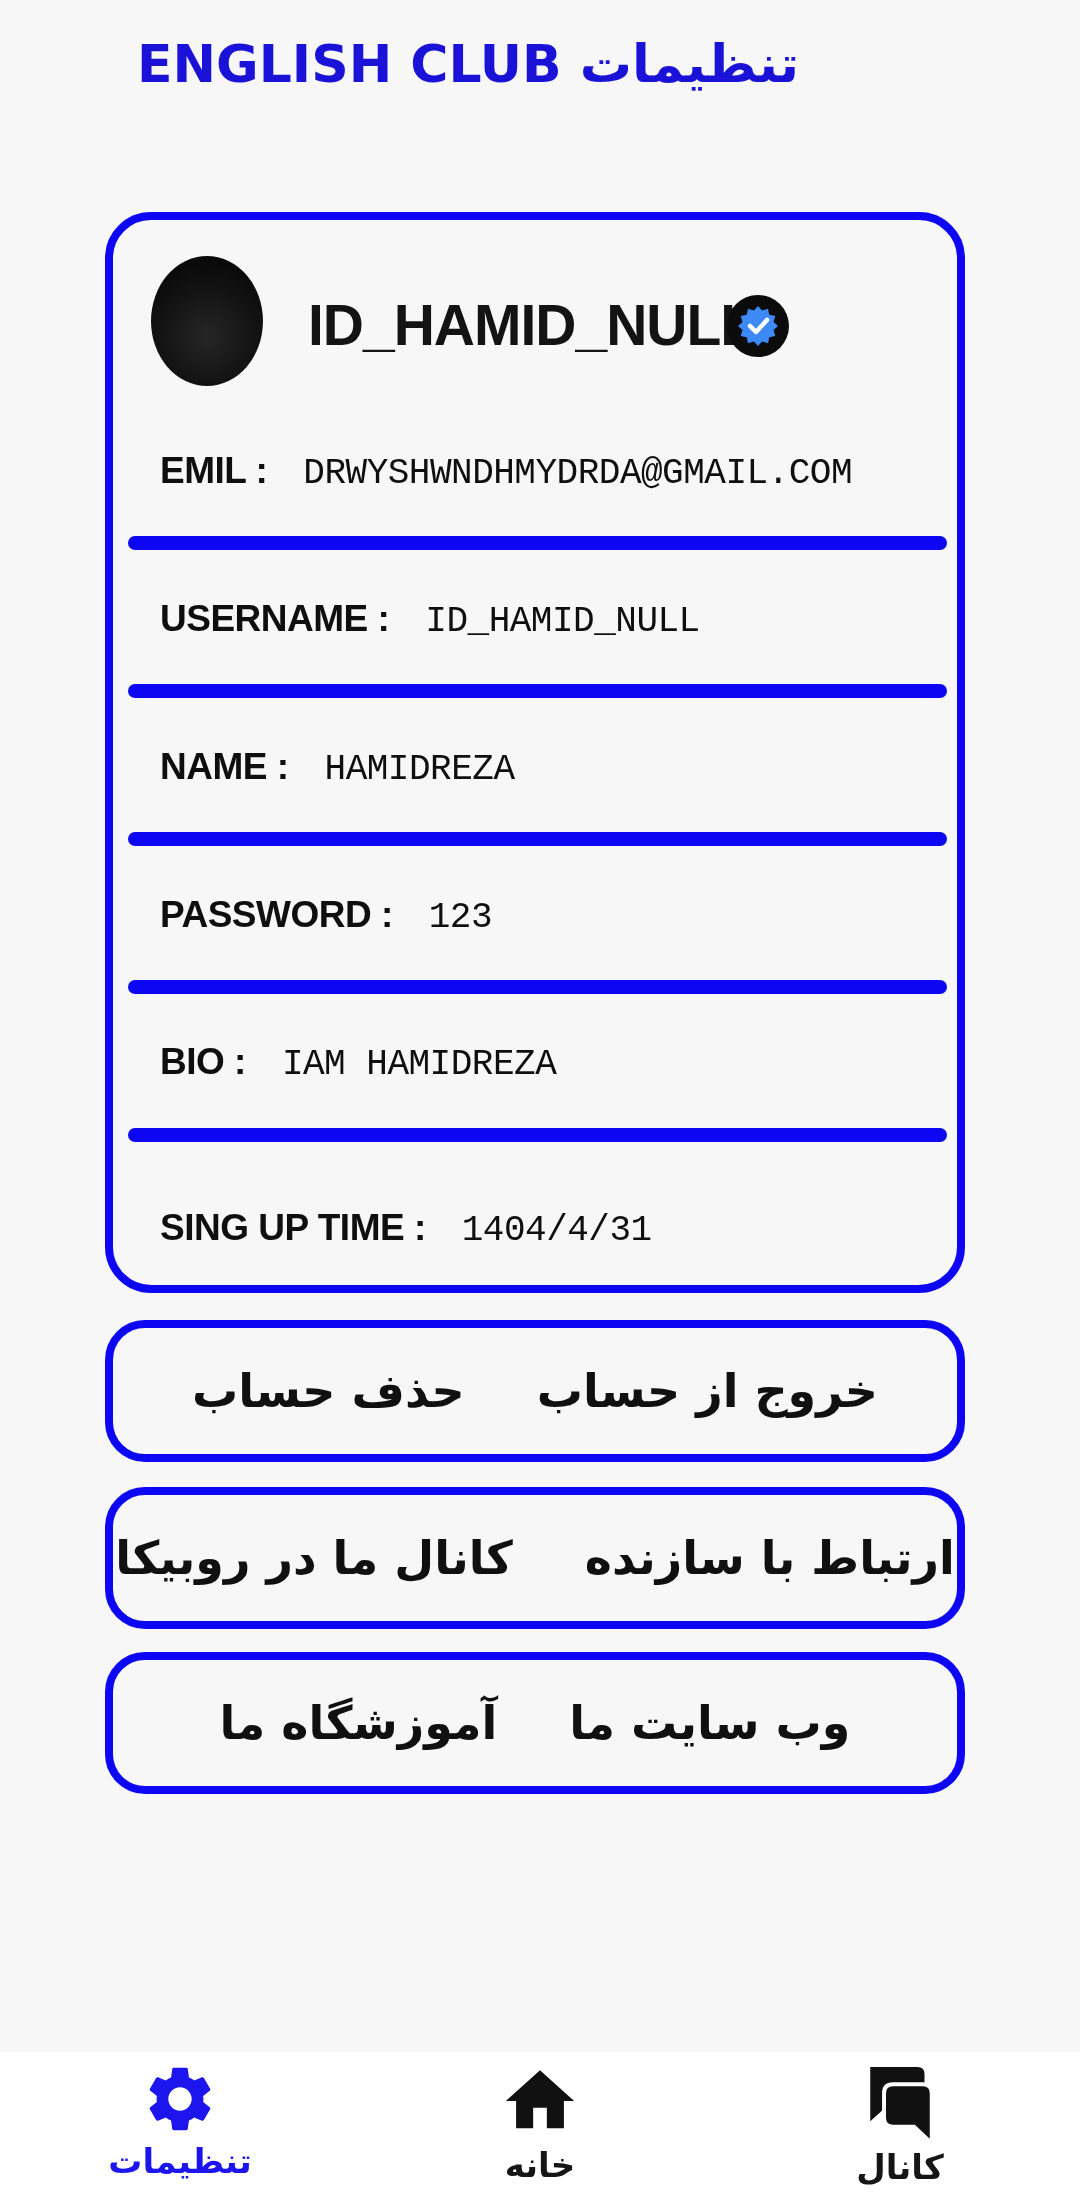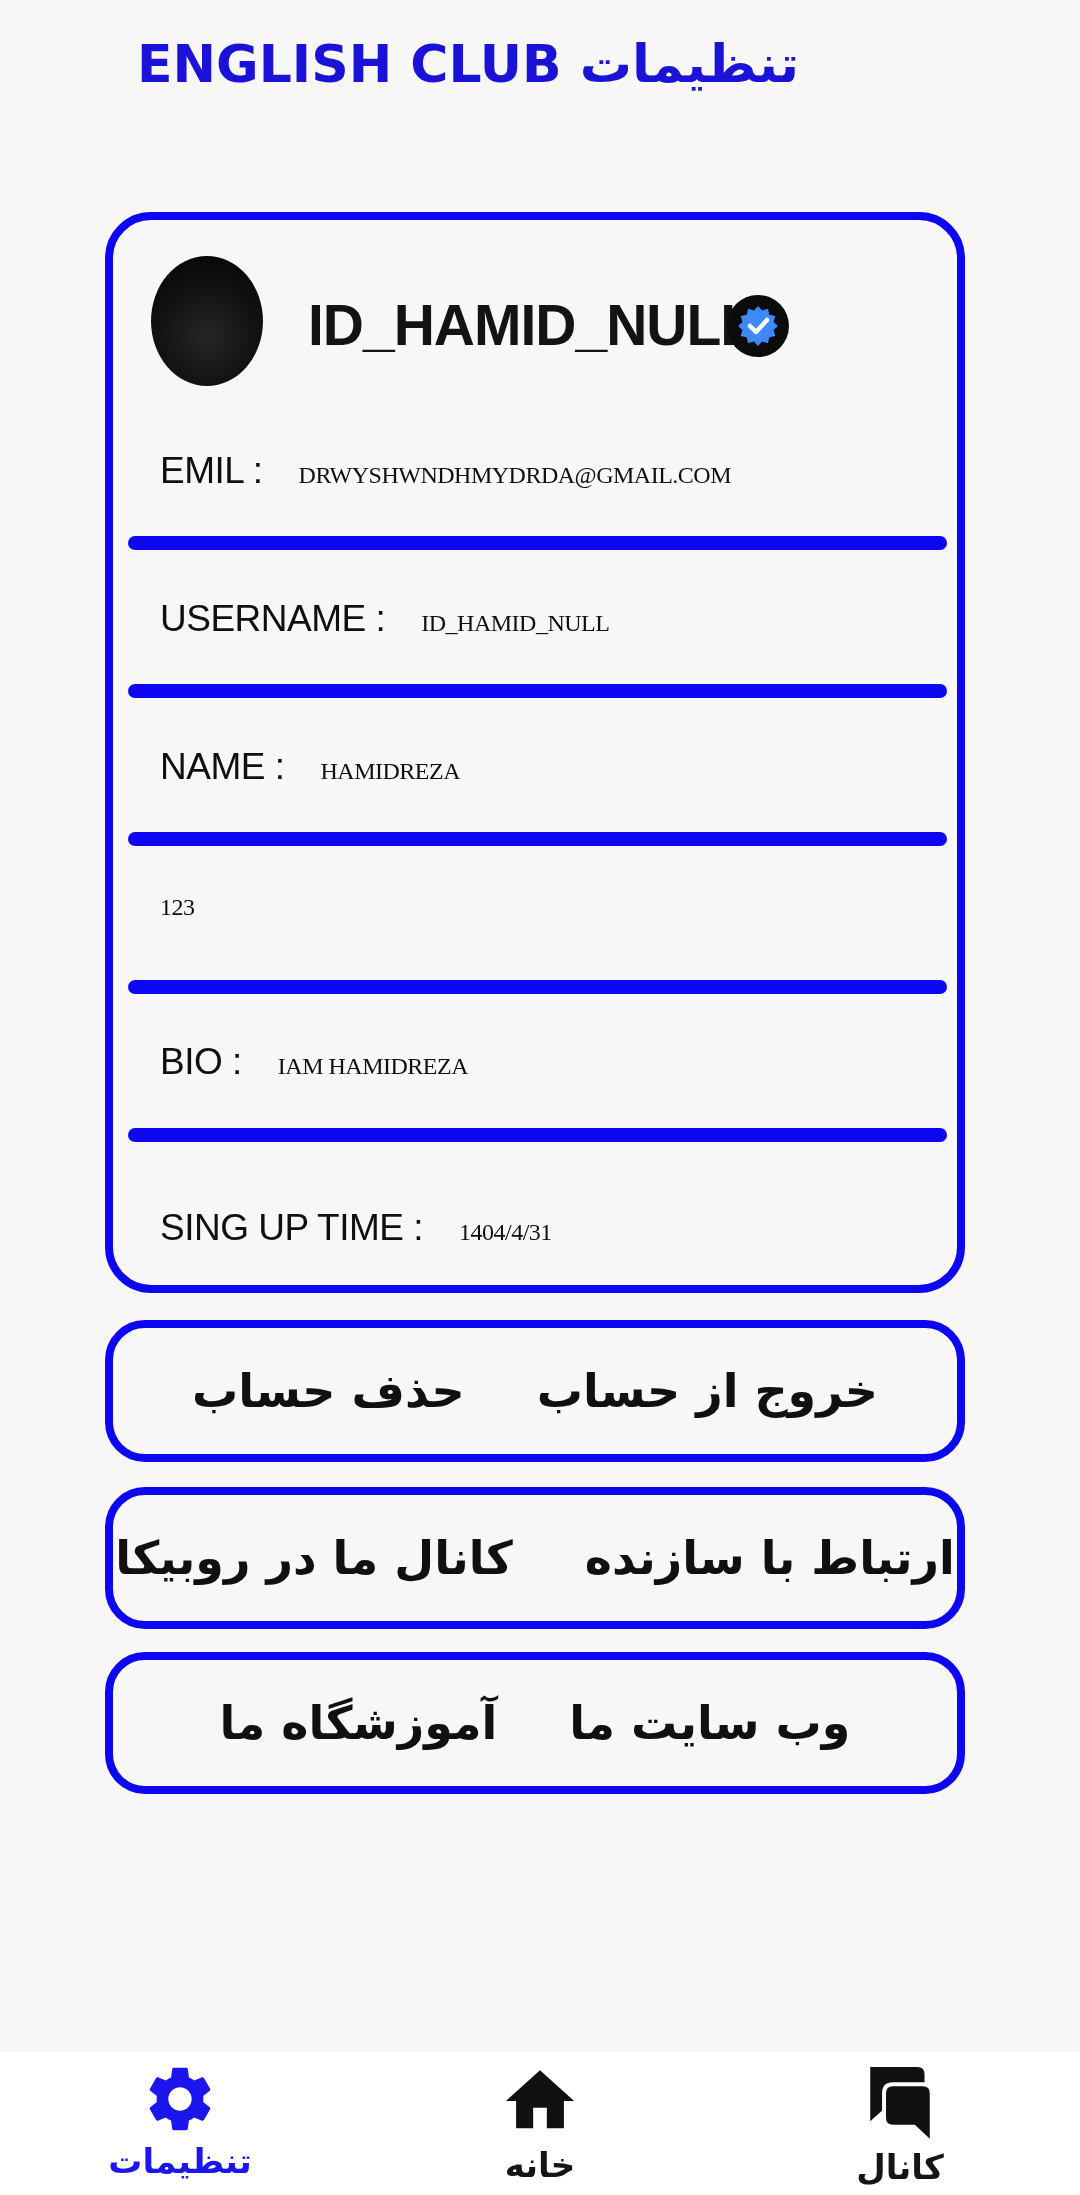--- a/index.html
+++ b/index.html
@@ -28,24 +28,24 @@
   .display-name{
     position:absolute;left:195px;top:72px;
     font-size:57px;font-weight:700;letter-spacing:-1px;color:#131313;
     font-family:"Liberation Sans","DejaVu Sans",sans-serif;
   }
   .badge{position:absolute;left:613px;top:74px;width:64px;height:64px;}
   .field-row{
     position:absolute;left:47px;display:flex;align-items:baseline;gap:36px;
     white-space:nowrap;
   }
-  .field-label{font-size:37px;font-weight:400;letter-spacing:-0.5px;
+  .field-label{font-size:37px;font-weight:700;letter-spacing:-0.5px;
     font-family:"Liberation Sans","DejaVu Sans",sans-serif;}
-  .field-value{font-size:24px;font-weight:500;letter-spacing:-0.5px;
-    font-family:Liberation Serif, serif;}
+  .field-value{font-size:36px;font-weight:500;letter-spacing:-0.5px;
+    font-family:Liberation Mono, monospace;}
   .divider{
     position:absolute;left:15px;width:819px;height:14px;border-radius:8px;
     background:#0d06f2;
   }
   
   .action-btn{
     position:absolute;left:105px;width:860px;height:142px;
     box-sizing:border-box;border:8px solid #0d06f2;border-radius:40px;
     background:#f7f7f8;display:flex;align-items:center;justify-content:center;
     gap:72px;direction:rtl;cursor:pointer;
@@ -90,20 +90,21 @@
   </div>
   <div class="divider" style="top:464px"></div>
 
   <div class="field-row" style="top:526px">
     <span class="field-label">NAME :</span>
     <span class="field-value">HAMIDREZA</span>
   </div>
   <div class="divider" style="top:612px"></div>
 
   <div class="field-row" style="top:674px">
+    <span class="field-label">PASSWORD :</span>
     <span class="field-value">123</span>
   </div>
   <div class="divider" style="top:760px"></div>
 
   <div class="field-row" style="top:821px">
     <span class="field-label">BIO :</span>
     <span class="field-value">IAM HAMIDREZA</span>
   </div>
   <div class="divider" style="top:908px"></div>
 

